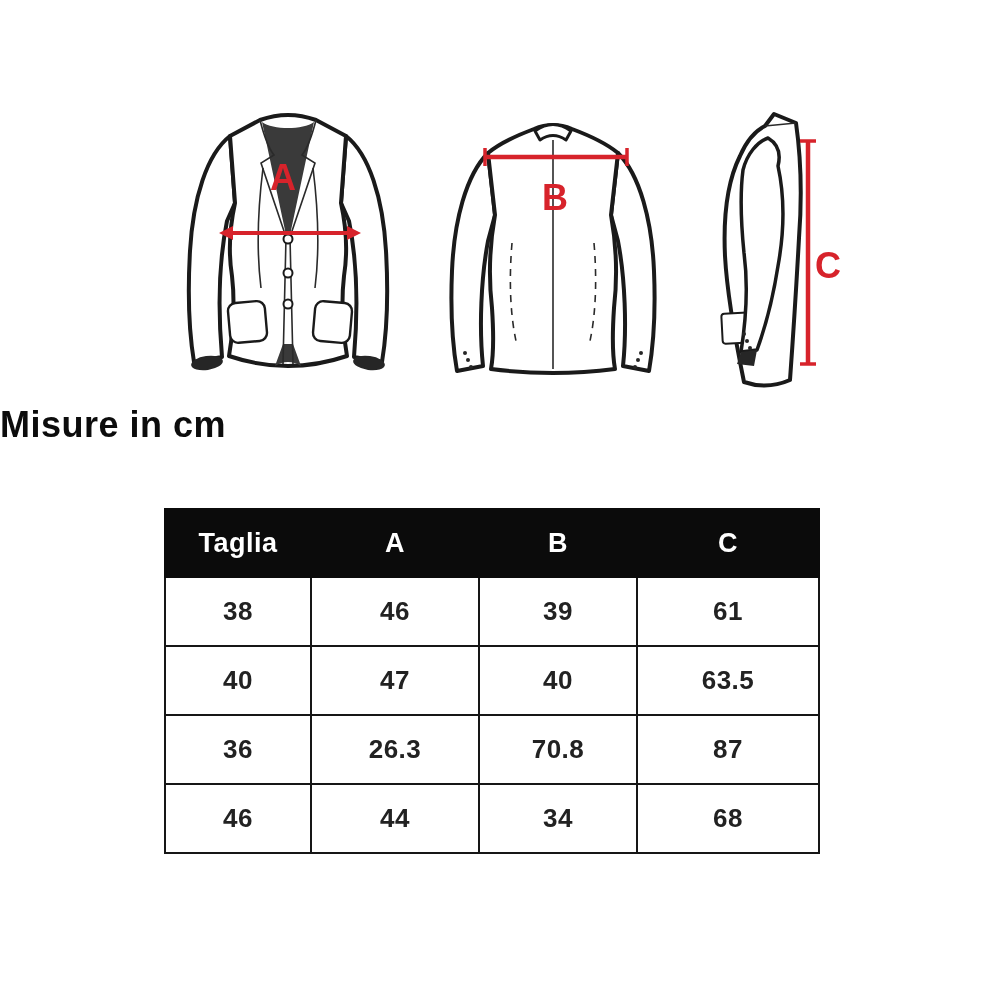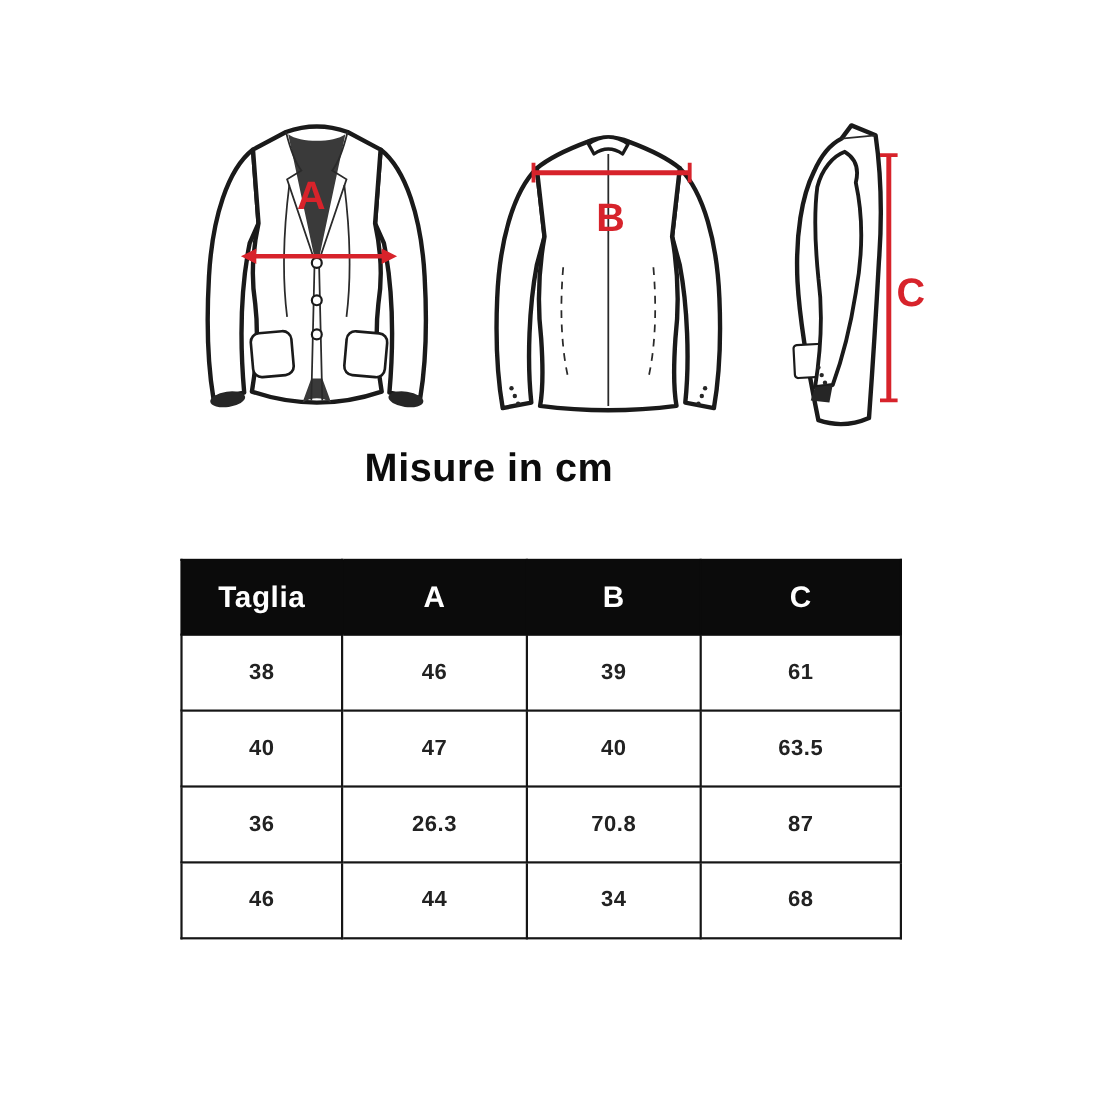--- a/index.html
+++ b/index.html
@@ -10,34 +10,34 @@
   .fig{position:absolute;}
   .fig-front{left:173px;top:106px;width:230px;height:292px;}
   .fig-back{left:438px;top:113px;width:230px;height:272px;}
   .fig-side{left:695px;top:98px;width:155px;height:302px;}
   .sketch{stroke:#1a1a1a;fill:#ffffff;stroke-linejoin:round;stroke-linecap:round;}
   .thin{stroke:#2a2a2a;fill:none;stroke-width:1.6;}
   .dark{fill:#3a3a3a;stroke:none;}
   .darker{fill:#262626;stroke:none;}
   .measure-letter{font-family:"Liberation Sans","DejaVu Sans",sans-serif;font-weight:800;font-size:36px;}
   .page-title{
-    position:absolute;left:0;top:404px;width:889px;text-align:center;
+    position:absolute;left:0;top:404px;width:889px;text-align:left;
     font-size:36px;font-weight:800;color:#0c0c0c;letter-spacing:.5px;margin:0;
   }
   table.size-table{
     position:absolute;left:164px;top:508px;width:654px;
     border-collapse:collapse;table-layout:fixed;
   }
   table.size-table th{
     background:#0b0b0b;color:#ffffff;border:2px solid #0b0b0b;
     height:64px;font-size:27px;font-weight:800;letter-spacing:.5px;text-align:center;vertical-align:middle;
   }
   table.size-table td{
     border:2px solid #161616;height:65px;text-align:center;vertical-align:middle;
-    font-size:20px;font-weight:800;color:#222222;letter-spacing:.5px;background:#ffffff;
+    font-size:26px;font-weight:800;color:#222222;letter-spacing:.5px;background:#ffffff;
   }
 </style>
 </head>
 <body>
 
 <div class="canvas">
 
   <svg class="fig fig-front" viewBox="0 0 230 292">
 
     <path class="sketch" stroke-width="4" d="M57,30 C34,48 20,92 17,145 C14,198 17,232 21,256 L49,251 C45,205 46,155 54,115 L62,97 Z"></path>

